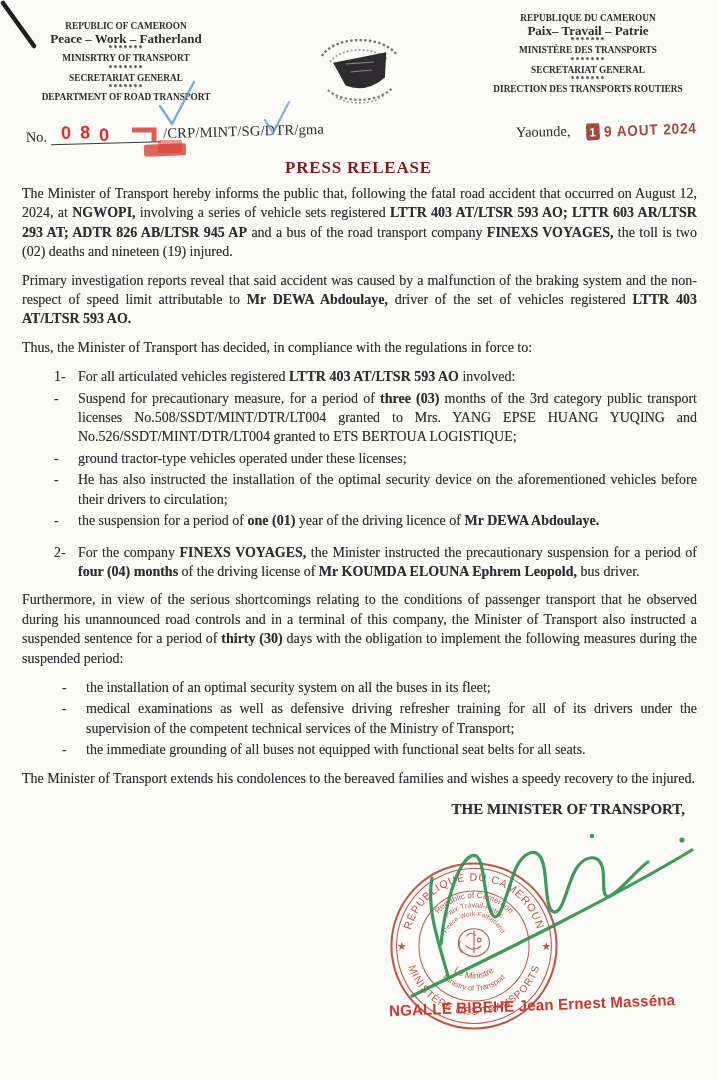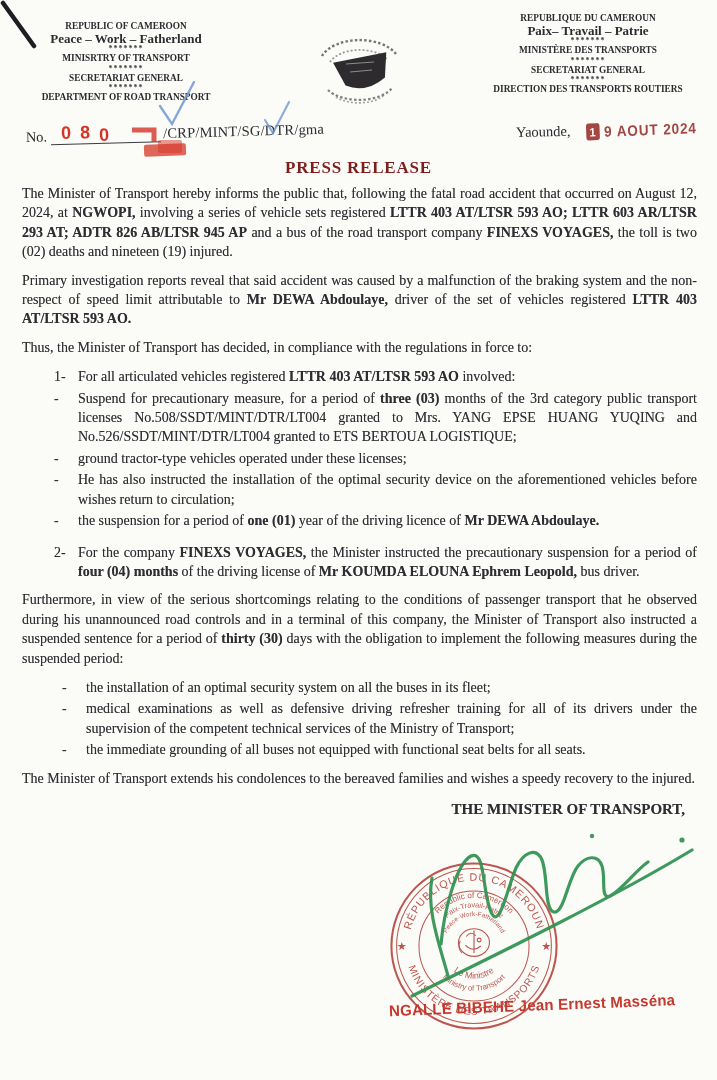--- a/index.html
+++ b/index.html
@@ -154,21 +154,21 @@
       <div class="row">
         <span class="mk">-</span>
         <div class="tx"><span>Suspend for precautionary measure, for a period of </span><span class="b">three (03)</span><span> months of the 3rd category public transport licenses No.508/SSDT/MINT/DTR/LT004 granted to Mrs. YANG EPSE HUANG YUQING and No.526/SSDT/MINT/DTR/LT004 granted to ETS BERTOUA LOGISTIQUE;</span></div>
       </div>
       <div class="row">
         <span class="mk">-</span>
         <div class="tx"><span>ground tractor-type vehicles operated under these licenses;</span></div>
       </div>
       <div class="row">
         <span class="mk">-</span>
-        <div class="tx"><span>He has also instructed the installation of the optimal security device on the aforementioned vehicles before wishes return to circulation;</span></div>
+        <div class="tx"><span>He has also instructed the installation of the optimal security device on the aforementioned vehicles before their drivers to circulation;</span></div>
       </div>
       <div class="row">
         <span class="mk">-</span>
         <div class="tx"><span>the suspension for a period of </span><span class="b">one (01)</span><span> year of the driving licence of </span><span class="b">Mr DEWA Abdoulaye.</span></div>
       </div>
       <div class="row gap">
         <span class="mk">2-</span>
         <div class="tx"><span>For the company </span><span class="b">FINEXS VOYAGES,</span><span> the Minister instructed the precautionary suspension for a period of </span><span class="b">four (04) months</span><span> of the driving license of </span><span class="b">Mr KOUMDA ELOUNA Ephrem Leopold,</span><span> bus driver.</span></div>
       </div>
     </div>

